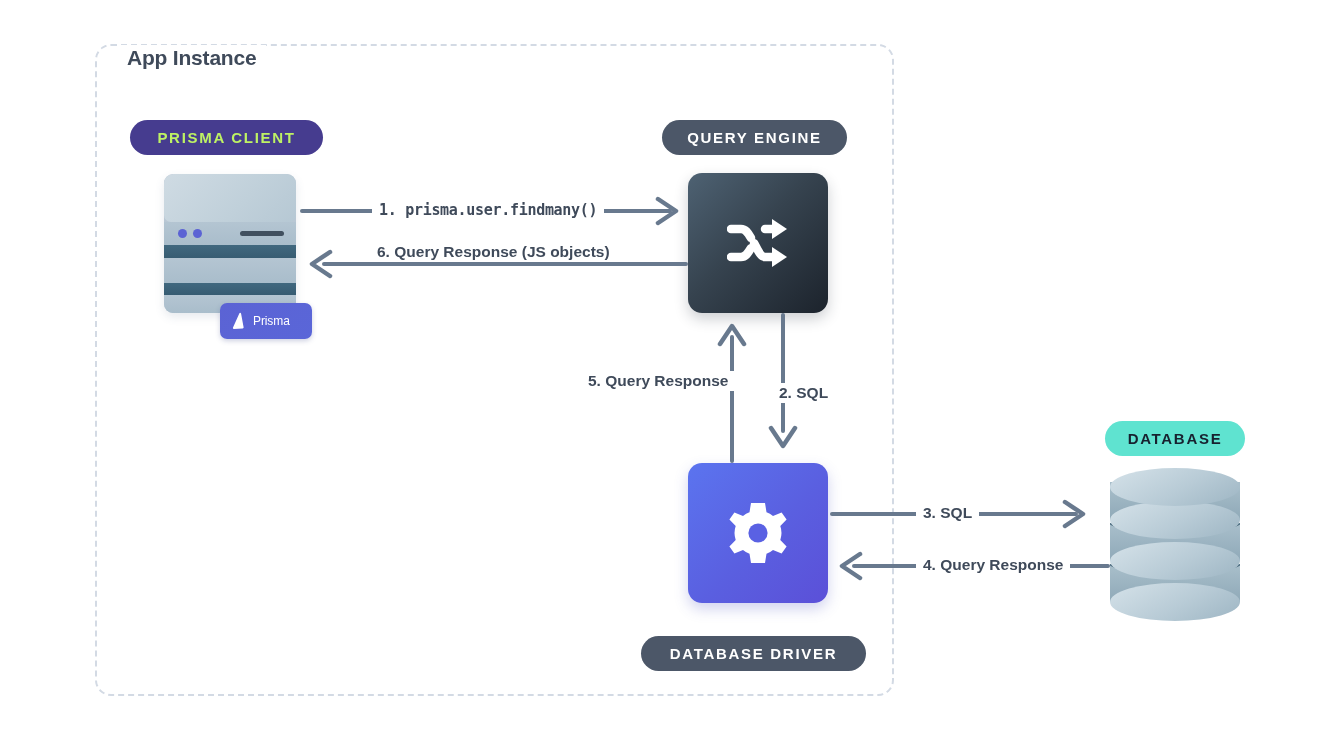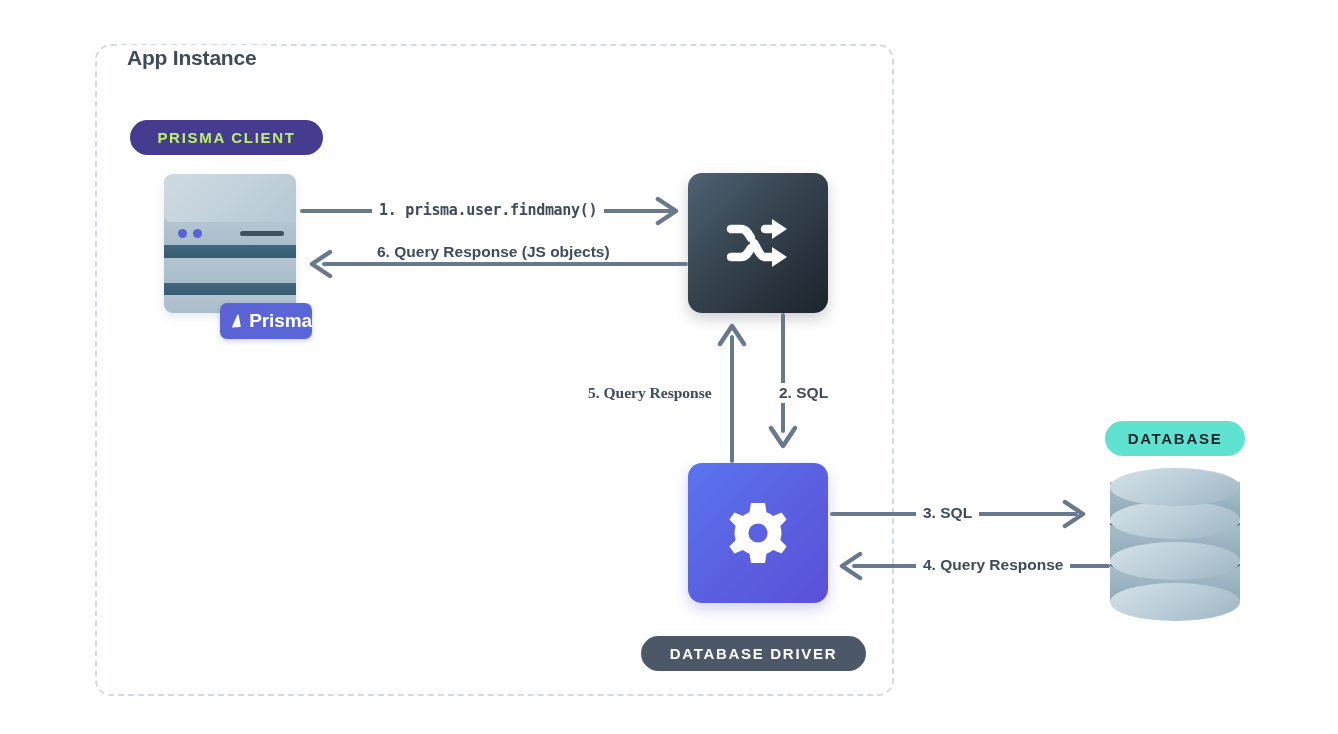--- a/index.html
+++ b/index.html
@@ -136,22 +136,22 @@
     border-radius: 7px;
     background: linear-gradient(135deg, #5b63d4 0%, #5a66d8 100%);
     display: flex;
     align-items: center;
     gap: 5px;
     padding-left: 9px;
     box-shadow: 0 2px 5px rgba(60,70,140,0.25);
   }
   .prisma-chip-label {
     color: #ffffff;
-    font-size: 19px;
-    font-weight: bold;
+    font-size: 12px;
+    font-weight: normal;
     letter-spacing: -0.1px;
   }
 
   
   .node-box {
     position: absolute;
     width: 140px;
     height: 140px;
     border-radius: 14px;
     display: flex;
@@ -242,20 +242,21 @@
     <div class="cc-dash"></div>
   </div>
 
   <div class="prisma-chip">
     <svg width="19" height="21" viewBox="0 0 19 21">
       <path d="M4.0 16.6 L10.3 2.4 C10.7 1.5 12.0 1.7 12.1 2.7 L14.6 16.3 C14.7 16.9 14.3 17.4 13.7 17.5 L4.9 18.1 C4.2 18.2 3.7 17.3 4.0 16.6 Z" fill="#ffffff"></path>
     </svg>
     <span class="prisma-chip-label">Prisma</span>
   </div>
 
+  <div class="badge badge-query-engine">QUERY ENGINE</div>
   <div class="node-box node-engine">
     <svg width="62" height="52" viewBox="0 0 62 52">
       <g fill="none" stroke="#ffffff" stroke-width="8.5" stroke-linecap="round" stroke-linejoin="round">
         <path d="M4 12 H14 C19 12 21 16 24 21"></path>
         <path d="M38 12 H50"></path>
         <path d="M4 40 H14 C19 40 21 36 24 31"></path>
         <path d="M27 26 C30 31 33 40 38 40 H50"></path>
       </g>
       <path d="M45 2 L60 12 L45 22 Z" fill="#ffffff"></path>
       <path d="M45 30 L60 40 L45 50 Z" fill="#ffffff"></path>
@@ -302,21 +303,21 @@
   <div class="v-line" style="left:781px; top:313px; height:120px;"></div>
   <svg class="arrow-head" style="left:768px; top:424px;" width="30" height="32" viewBox="0 0 30 32">
     <path d="M3 4 L15 22 L27 4" fill="none" stroke="#68798e" stroke-width="4.5" stroke-linecap="round" stroke-linejoin="round"></path>
   </svg>
   <div class="edge-label" style="left:772px; top:383px;">2. SQL</div>
 
   <div class="v-line" style="left:730px; top:335px; height:128px;"></div>
   <svg class="arrow-head" style="left:717px; top:318px;" width="30" height="32" viewBox="0 0 30 32">
     <path d="M3 26 L15 8 L27 26" fill="none" stroke="#68798e" stroke-width="4.5" stroke-linecap="round" stroke-linejoin="round"></path>
   </svg>
-  <div class="edge-label" style="left:581px; top:383px;font-family:Liberation Serif, serif;">5. Query Response</div>
+  <div class="edge-label" style="left:581px; top:371px;">5. Query Response</div>
 
   <div class="h-line" style="left:830px; top:512px; width:248px;"></div>
   <svg class="arrow-head" style="left:1061px; top:499px;" width="32" height="30" viewBox="0 0 32 30">
     <path d="M4 3 L22 15 L4 27" fill="none" stroke="#68798e" stroke-width="4.5" stroke-linecap="round" stroke-linejoin="round"></path>
   </svg>
   <div class="edge-label" style="left:916px; top:503px;">3. SQL</div>
 
   <div class="h-line" style="left:852px; top:564px; width:258px;"></div>
   <svg class="arrow-head" style="left:832px; top:551px;" width="32" height="30" viewBox="0 0 32 30">
     <path d="M28 3 L10 15 L28 27" fill="none" stroke="#68798e" stroke-width="4.5" stroke-linecap="round" stroke-linejoin="round"></path>

